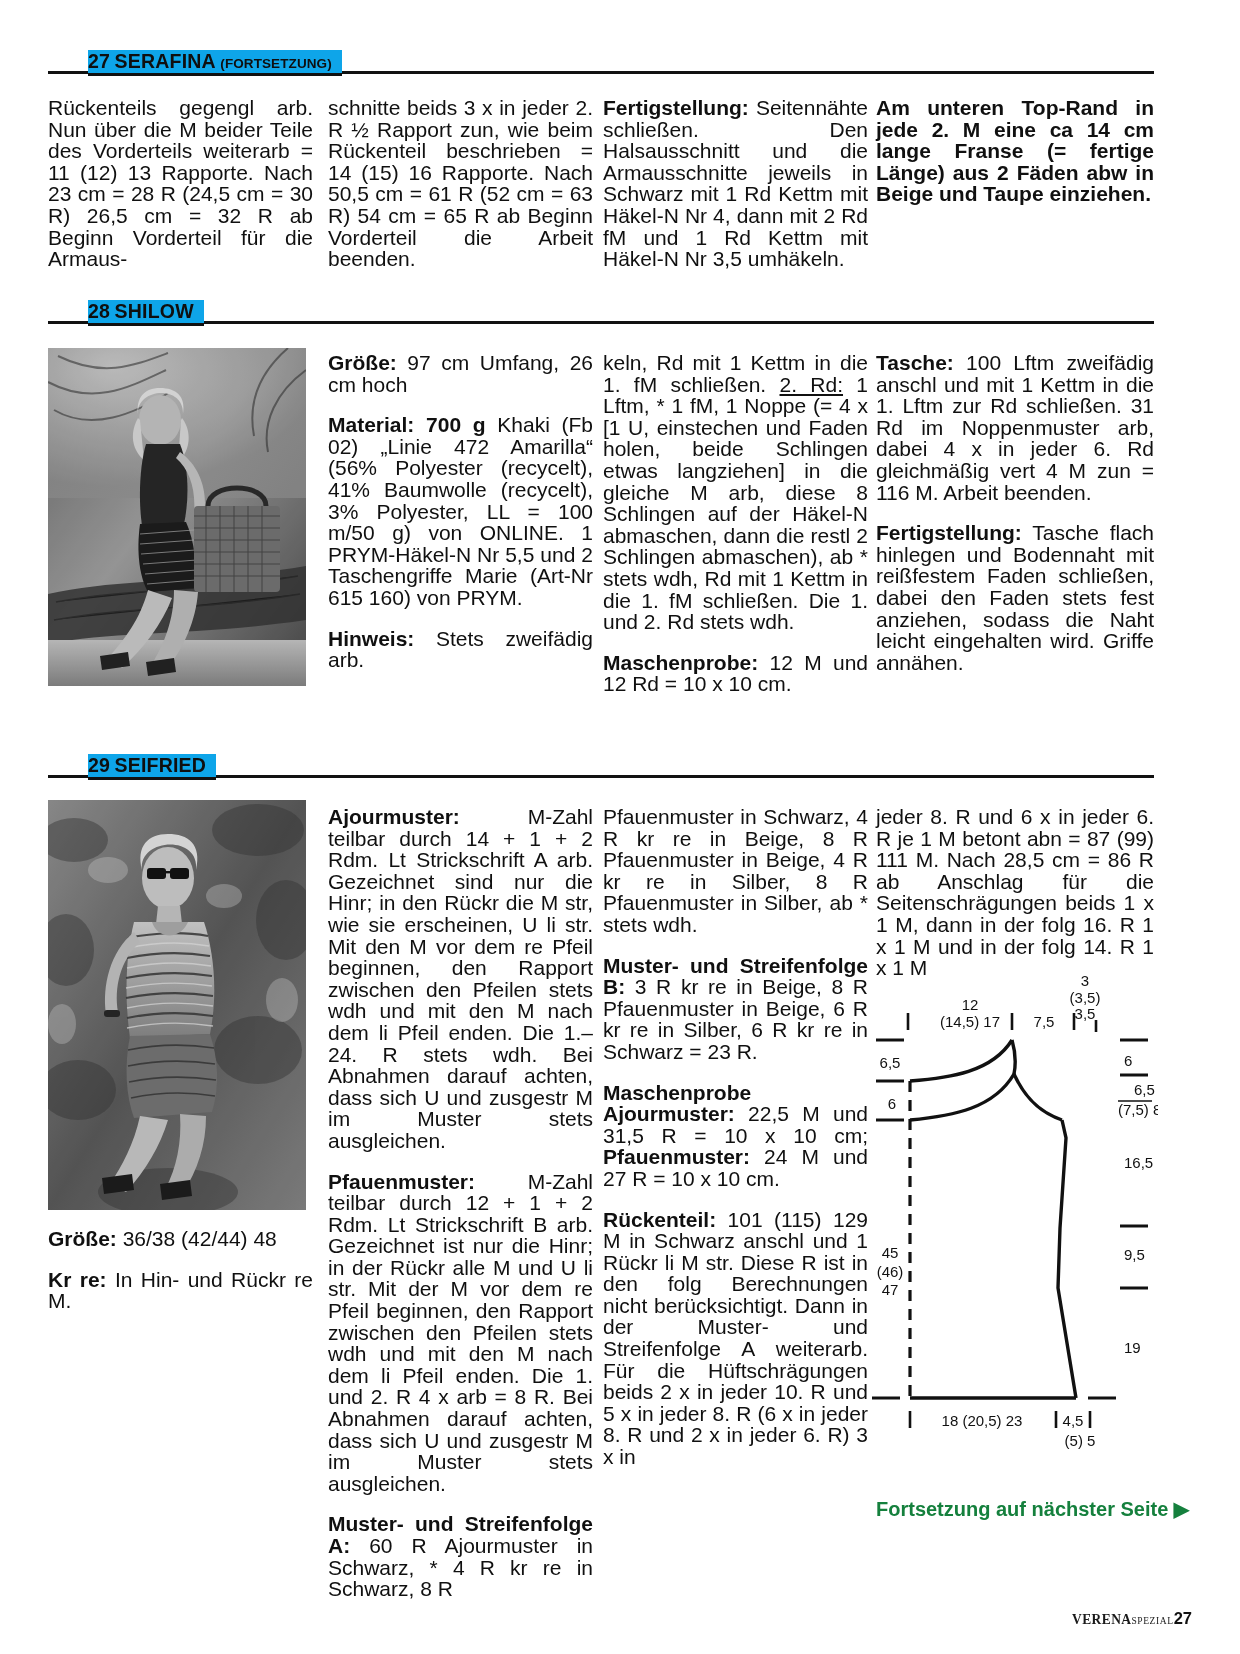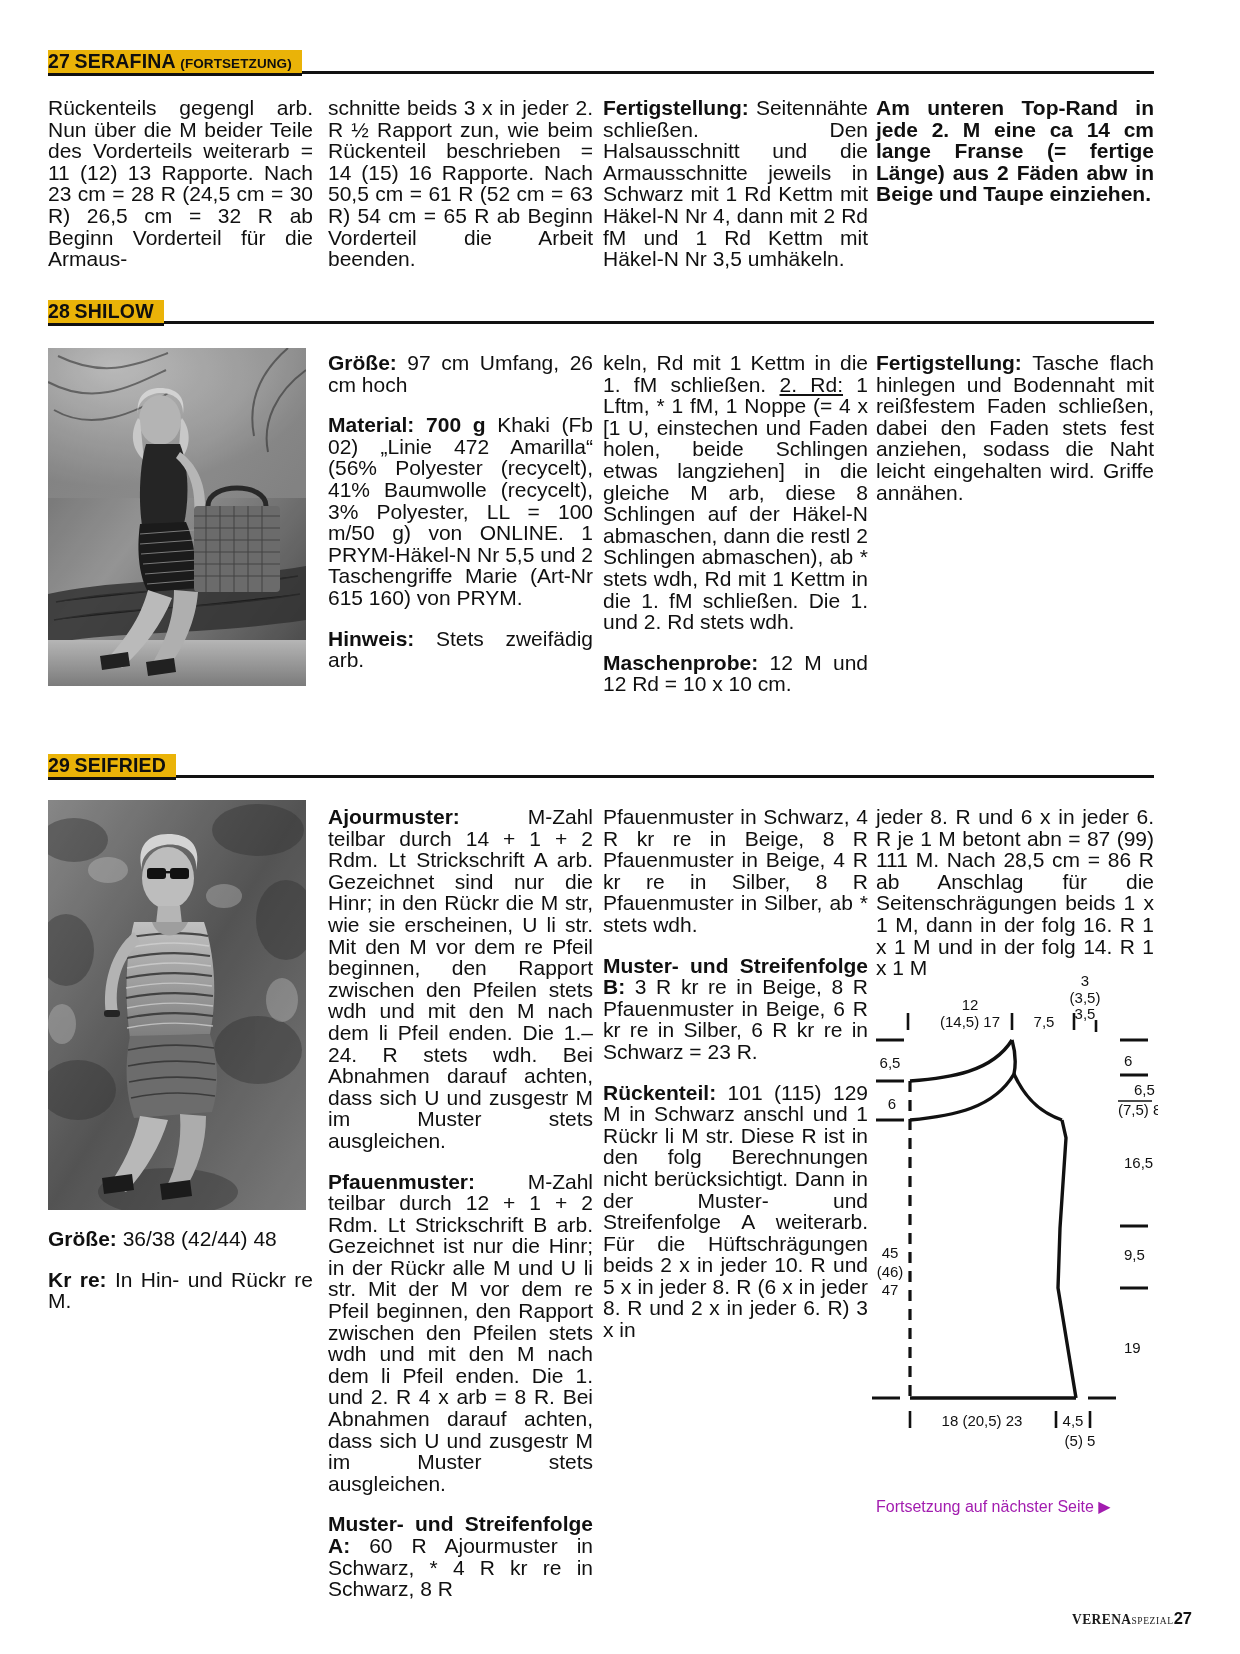--- a/index.html
+++ b/index.html
@@ -14,22 +14,23 @@
   .page { position:absolute; left:0; top:0; width:1240px; height:1654px; }
 
   
   .sec-head { position:absolute; left:48px; width:1106px; }
   .sec-head .rule {
     position:absolute; left:0; right:0; top:21px;
     border-top:3.2px solid #111; 
   }
   .sec-head .titlebox {
     position:relative; display:inline-block;
-    background:#eab308; padding-right:10px; z-index:2;
+    background:#0ea5e9; padding-right:10px; z-index:2;
     border-bottom:3.2px solid #111;
+    margin-left:40px;
   }
   .sec-head .num, .sec-head .name {
     font-weight:bold; font-size:19.5px; letter-spacing:.2px;
     font-family:"Liberation Sans", sans-serif;
   }
   .sec-head .cont {
     font-weight:bold; font-size:13.5px; letter-spacing:.1px;
   }
 
   
@@ -51,22 +52,22 @@
   
   .photo { position:absolute; overflow:hidden; background:#cfcfcf; }
   .photo .inner { position:absolute; inset:0; }
 
   
   .schematic { position:absolute; }
   .schematic svg { display:block; }
 
   
   .cont-note {
-    position:absolute; font-weight:normal; font-size:16px;
-    font-family:"Liberation Sans", sans-serif; color:#a21caf;
+    position:absolute; font-weight:bold; font-size:20px;
+    font-family:"Liberation Sans", sans-serif; color:#15803d;
   }
   .folio {
     position:absolute; right:48px; bottom:26px;
     display:flex; align-items:baseline; gap:0;
   }
   .folio .brand {
     font-family:"Liberation Serif", serif;
     font-weight:bold; font-size:13.5px; letter-spacing:.4px;
     color:#1a1a1a; transform:scaleY(1.12);
   }
@@ -201,20 +202,21 @@
   <div class="col" style="left:328px; top:352px; width:265px;">
     <p><b>Größe:</b> 97 cm Umfang, 26 cm hoch</p>
     <p><b>Material: 700 g</b> Khaki (Fb 02) „Linie 472 Amarilla“ (56% Polyester (recycelt), 41% Baumwolle (recycelt), 3% Polyester, LL = 100 m/50 g) von ONLINE. 1 PRYM-Häkel-N Nr 5,5 und 2 Taschengriffe Marie (Art-Nr 615 160) von PRYM.</p>
     <p><b>Hinweis:</b> Stets zweifädig arb.</p>
   </div>
   <div class="col" style="left:603px; top:352px; width:265px;">
     <p>keln, Rd mit 1 Kettm in die 1. fM schließen. <u>2. Rd:</u> 1 Lftm, * 1 fM, 1 Noppe (= 4 x [1 U, einstechen und Faden holen, beide Schlingen etwas langziehen] in die gleiche M arb, diese 8 Schlingen auf der Häkel-N abmaschen, dann die restl 2 Schlingen abmaschen), ab * stets wdh, Rd mit 1 Kettm in die 1. fM schließen. Die 1. und 2. Rd stets wdh.</p>
     <p><b>Maschenprobe:</b> 12 M und 12 Rd = 10 x 10 cm.</p>
   </div>
   <div class="col" style="left:876px; top:352px; width:278px;">
+    <p><b>Tasche:</b> 100 Lftm zweifädig anschl und mit 1 Kettm in die 1. Lftm zur Rd schließen. 31 Rd im Noppenmuster arb, dabei 4 x in jeder 6. Rd gleichmäßig vert 4 M zun = 116 M. Arbeit beenden.</p>
     <p><b>Fertigstellung:</b> Tasche flach hinlegen und Bodennaht mit reißfestem Faden schließen, dabei den Faden stets fest anziehen, sodass die Naht leicht eingehalten wird. Griffe annähen.</p>
   </div>
 
   <div class="sec-head" style="top:754px;">
     <div class="rule"></div>
     <span class="titlebox">
       <span class="num">29</span>
       <span class="name">SEIFRIED</span>
     </span>
   </div>
@@ -307,20 +309,21 @@
     <p><b>Kr re:</b> In Hin- und Rückr re M.</p>
   </div>
   <div class="col" style="left:328px; top:806px; width:265px;">
     <p><b>Ajourmuster:</b> M-Zahl teilbar durch 14 + 1 + 2 Rdm. Lt Strickschrift A arb. Gezeichnet sind nur die Hinr; in den Rückr die M str, wie sie erscheinen, U li str. Mit den M vor dem re Pfeil beginnen, den Rapport zwischen den Pfeilen stets wdh und mit den M nach dem li Pfeil enden. Die 1.–24. R stets wdh. Bei Abnahmen darauf achten, dass sich U und zusgestr M im Muster stets ausgleichen.</p>
     <p><b>Pfauenmuster:</b> M-Zahl teilbar durch 12 + 1 + 2 Rdm. Lt Strickschrift B arb. Gezeichnet ist nur die Hinr; in der Rückr alle M und U li str. Mit der M vor dem re Pfeil beginnen, den Rapport zwischen den Pfeilen stets wdh und mit den M nach dem li Pfeil enden. Die 1. und 2. R 4 x arb = 8 R. Bei Abnahmen darauf achten, dass sich U und zusgestr M im Muster stets ausgleichen.</p>
     <p><b>Muster- und Streifenfolge A:</b> 60 R Ajourmuster in Schwarz, * 4 R kr re in Schwarz, 8 R</p>
   </div>
   <div class="col" style="left:603px; top:806px; width:265px;">
     <p>Pfauenmuster in Schwarz, 4 R kr re in Beige, 8 R Pfauenmuster in Beige, 4 R kr re in Silber, 8 R Pfauenmuster in Silber, ab * stets wdh.</p>
     <p><b>Muster- und Streifenfolge B:</b> 3 R kr re in Beige, 8 R Pfauenmuster in Beige, 6 R kr re in Silber, 6 R kr re in Schwarz = 23 R.</p>
+    <p><b>Maschenprobe Ajourmuster:</b> 22,5 M und 31,5 R = 10 x 10 cm; <b>Pfauenmuster:</b> 24 M und 27 R = 10 x 10 cm.</p>
     <p><b>Rückenteil:</b> 101 (115) 129 M in Schwarz anschl und 1 Rückr li M str. Diese R ist in den folg Berechnungen nicht berücksichtigt. Dann in der Muster- und Streifenfolge A weiterarb. Für die Hüftschrägungen beids 2 x in jeder 10. R und 5 x in jeder 8. R (6 x in jeder 8. R und 2 x in jeder 6. R) 3 x in</p>
   </div>
   <div class="col" style="left:876px; top:806px; width:278px;">
     <p>jeder 8. R und 6 x in jeder 6. R je 1 M betont abn = 87 (99) 111 M. Nach 28,5 cm = 86 R ab Anschlag für die Seitenschrägungen beids 1 x 1 M, dann in der folg 16. R 1 x 1 M und in der folg 14. R 1 x 1 M</p>
   </div>
 
   <div class="schematic" style="left:866px; top:968px; width:292px; height:500px;">
     <svg width="292" height="500" viewBox="0 0 292 500" aria-hidden="true">
       <g font-family="Liberation Sans, sans-serif" font-size="15" fill="#111">
 

